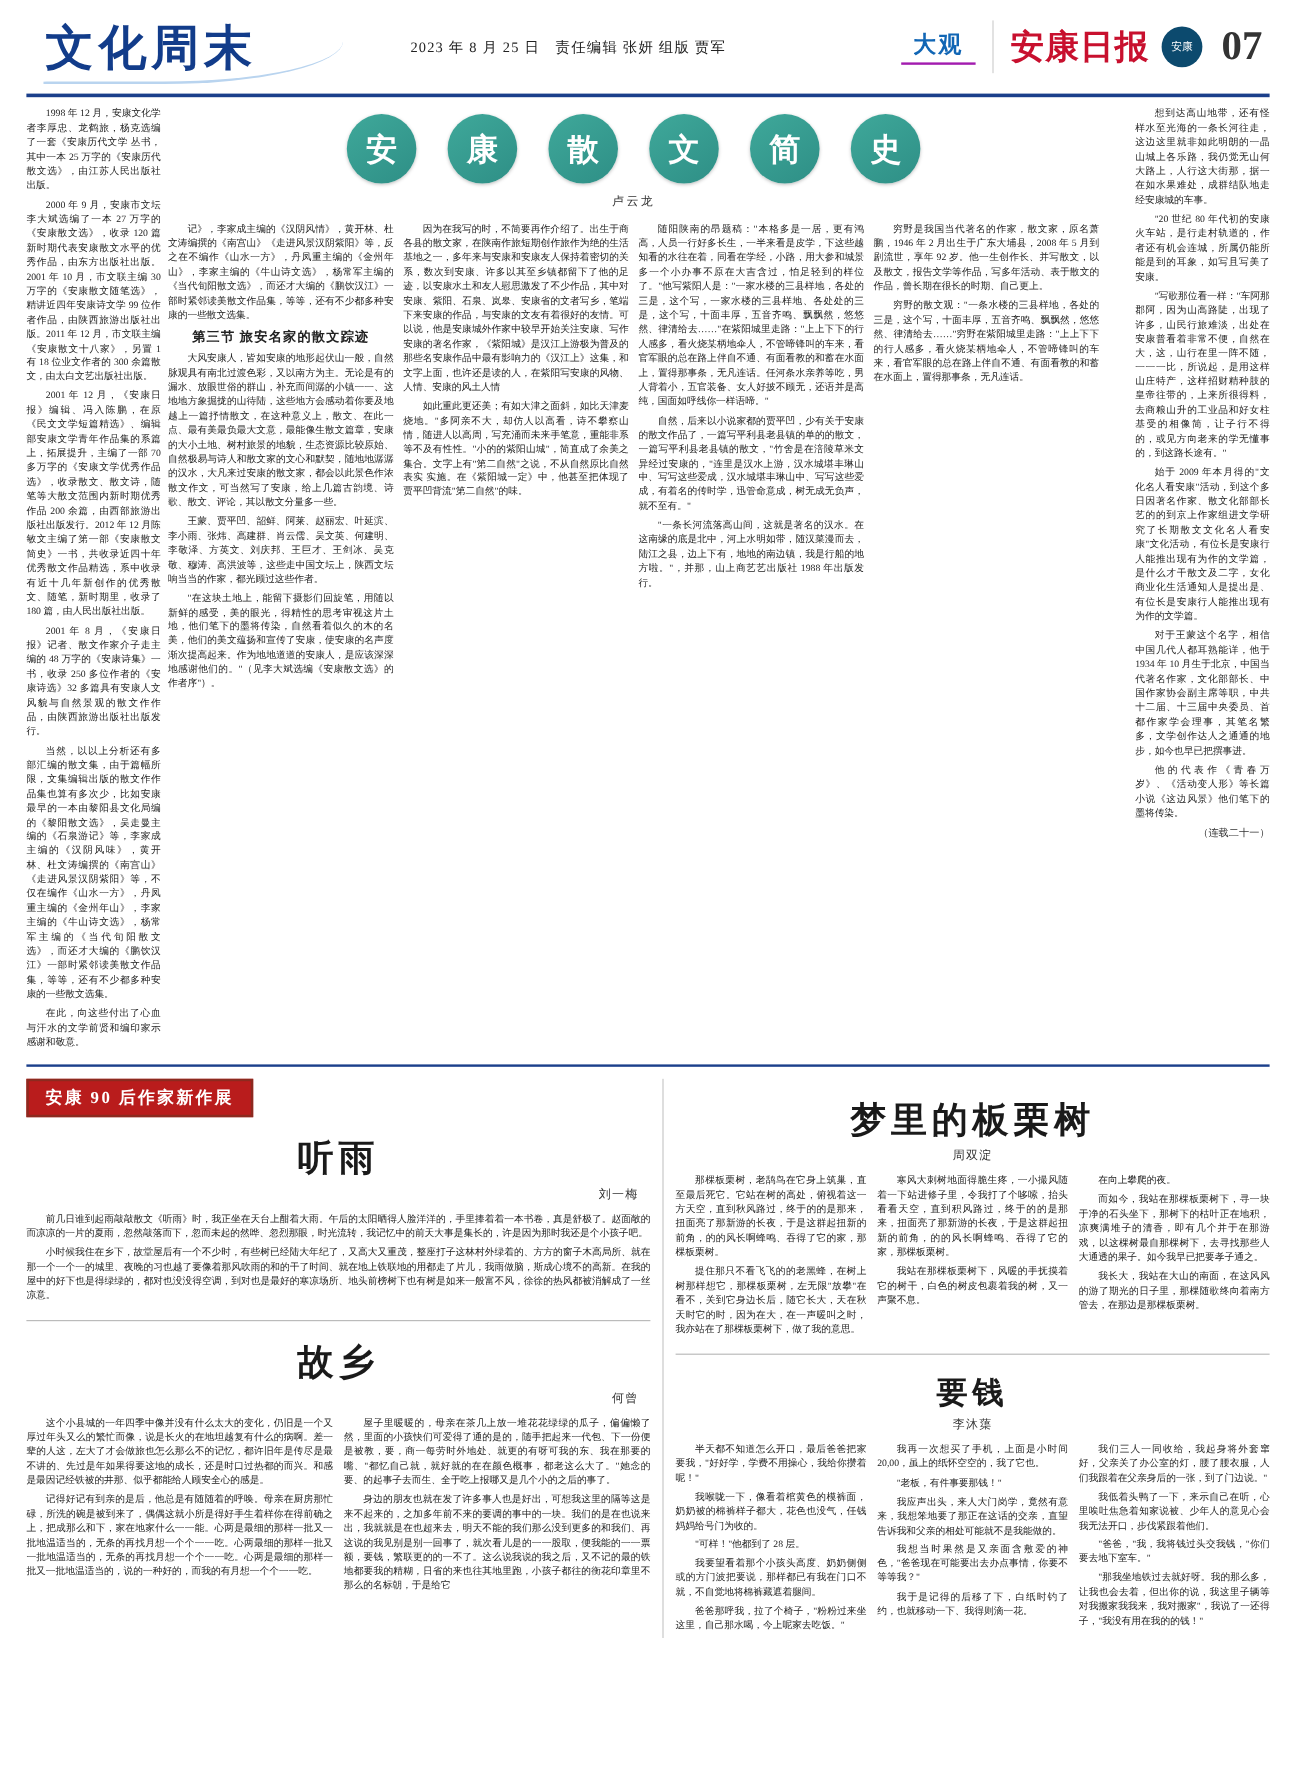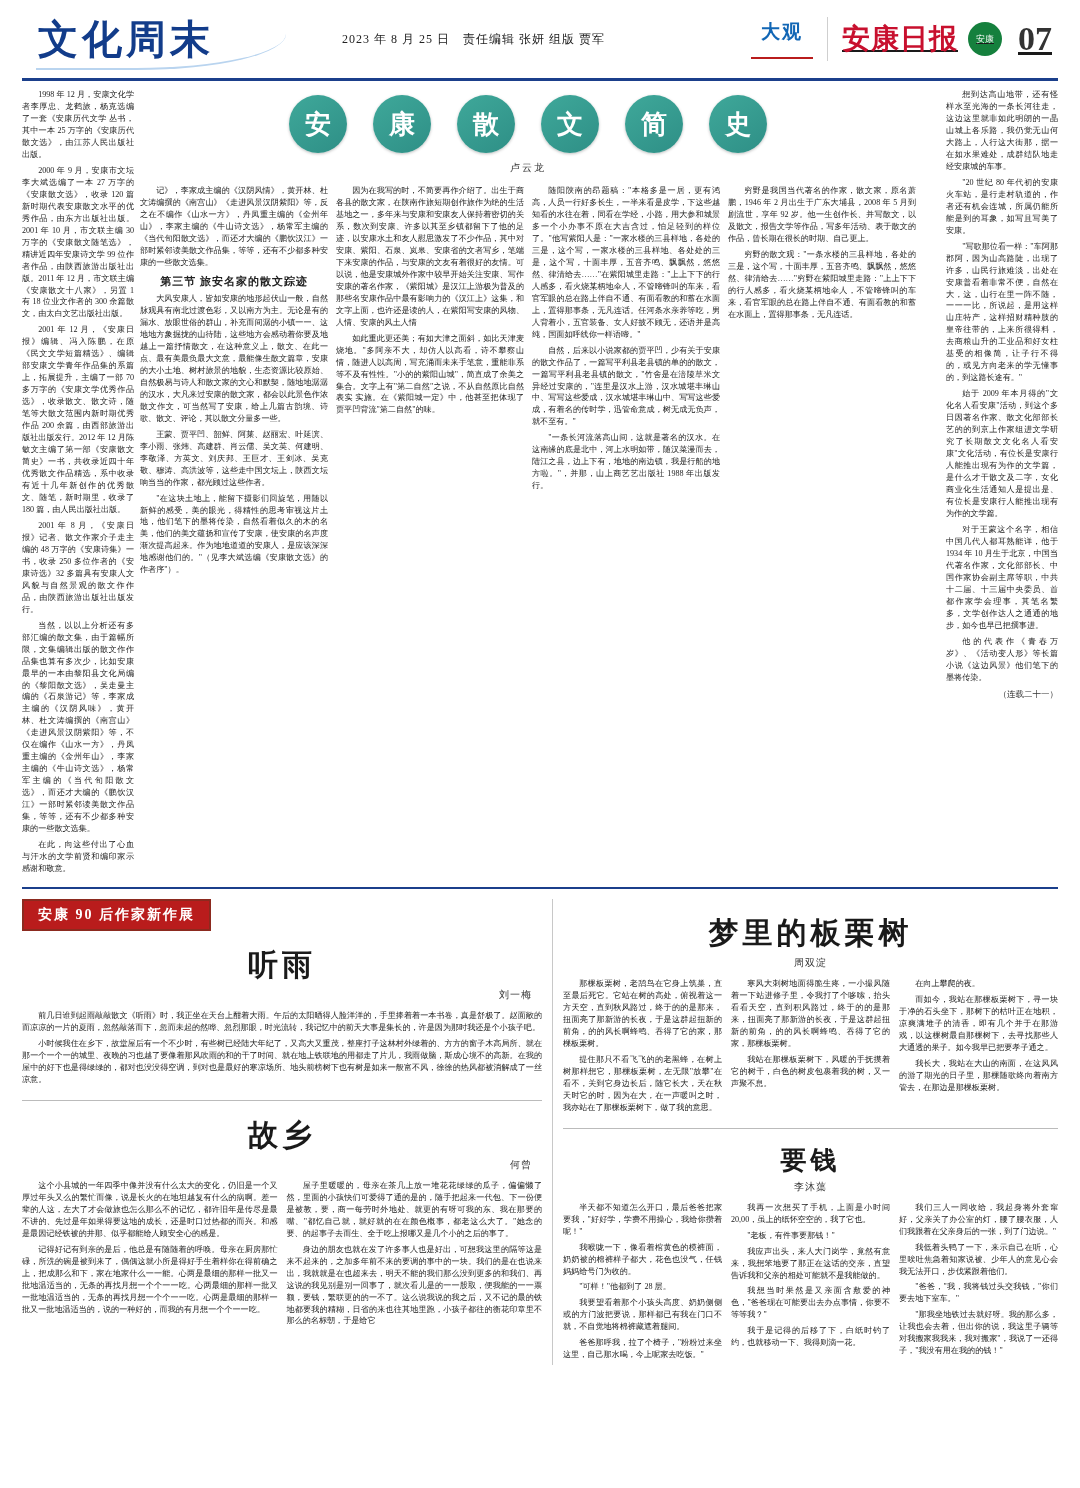--- a/index.html
+++ b/index.html
@@ -19,29 +19,29 @@
     font-size:40px;font-weight:700;color:#123c8a;letter-spacing:4px;
     padding-left:16px;
   }
   .mh-swoosh{
     position:absolute;left:14px;top:10px;width:250px;height:58px;
     border-bottom:2px solid #b9d4ef;border-radius:0 0 60% 0;
   }
   .mh-center{flex:1;text-align:center;font-size:12px;color:#222;letter-spacing:1px;}
   .mh-daguan{
     margin-left:18px;color:#1166b5;font-size:19px;font-weight:700;
-    border-bottom:2px solid #b91c1c;padding:0 10px 12px 10px;letter-spacing:2px;
-  }
-  .mh-right{display:flex;align-items:center;gap:10px;padding-right:6px;text-decoration:underline;}
+    border-bottom:2px solid #a21caf;padding:0 10px 2px 10px;letter-spacing:2px;
+  }
+  .mh-right{display:flex;align-items:center;gap:10px;padding-right:6px;}
   .mh-logo{
     font-size:28px;font-weight:700;color:#c8102e;letter-spacing:1px;
     font-family:"Liberation Serif","DejaVu Serif",serif;
   }
   .mh-badge{
-    width:34px;height:34px;border-radius:50%;background:#15803d;color:#fff;
+    width:34px;height:34px;border-radius:50%;background:#0c4a6e;color:#fff;
     display:flex;align-items:center;justify-content:center;font-size:9px;line-height:1;
   }
   .mh-page{font-size:34px;font-weight:700;color:#333;margin-left:6px;}
   .mh-sep{width:1px;height:44px;background:#cfcfcf;margin:0 14px;}
 
   
   .feature{position:relative;padding-top:8px;border-bottom:2px solid #1b3f8b;padding-bottom:8px;}
   .feat-grid{display:flex;gap:6px;}
   .col{font-size:8.1px;line-height:1.48;text-align:justify;color:#222;}
   .col p{margin:0 0 4px 0;text-indent:2em;}

